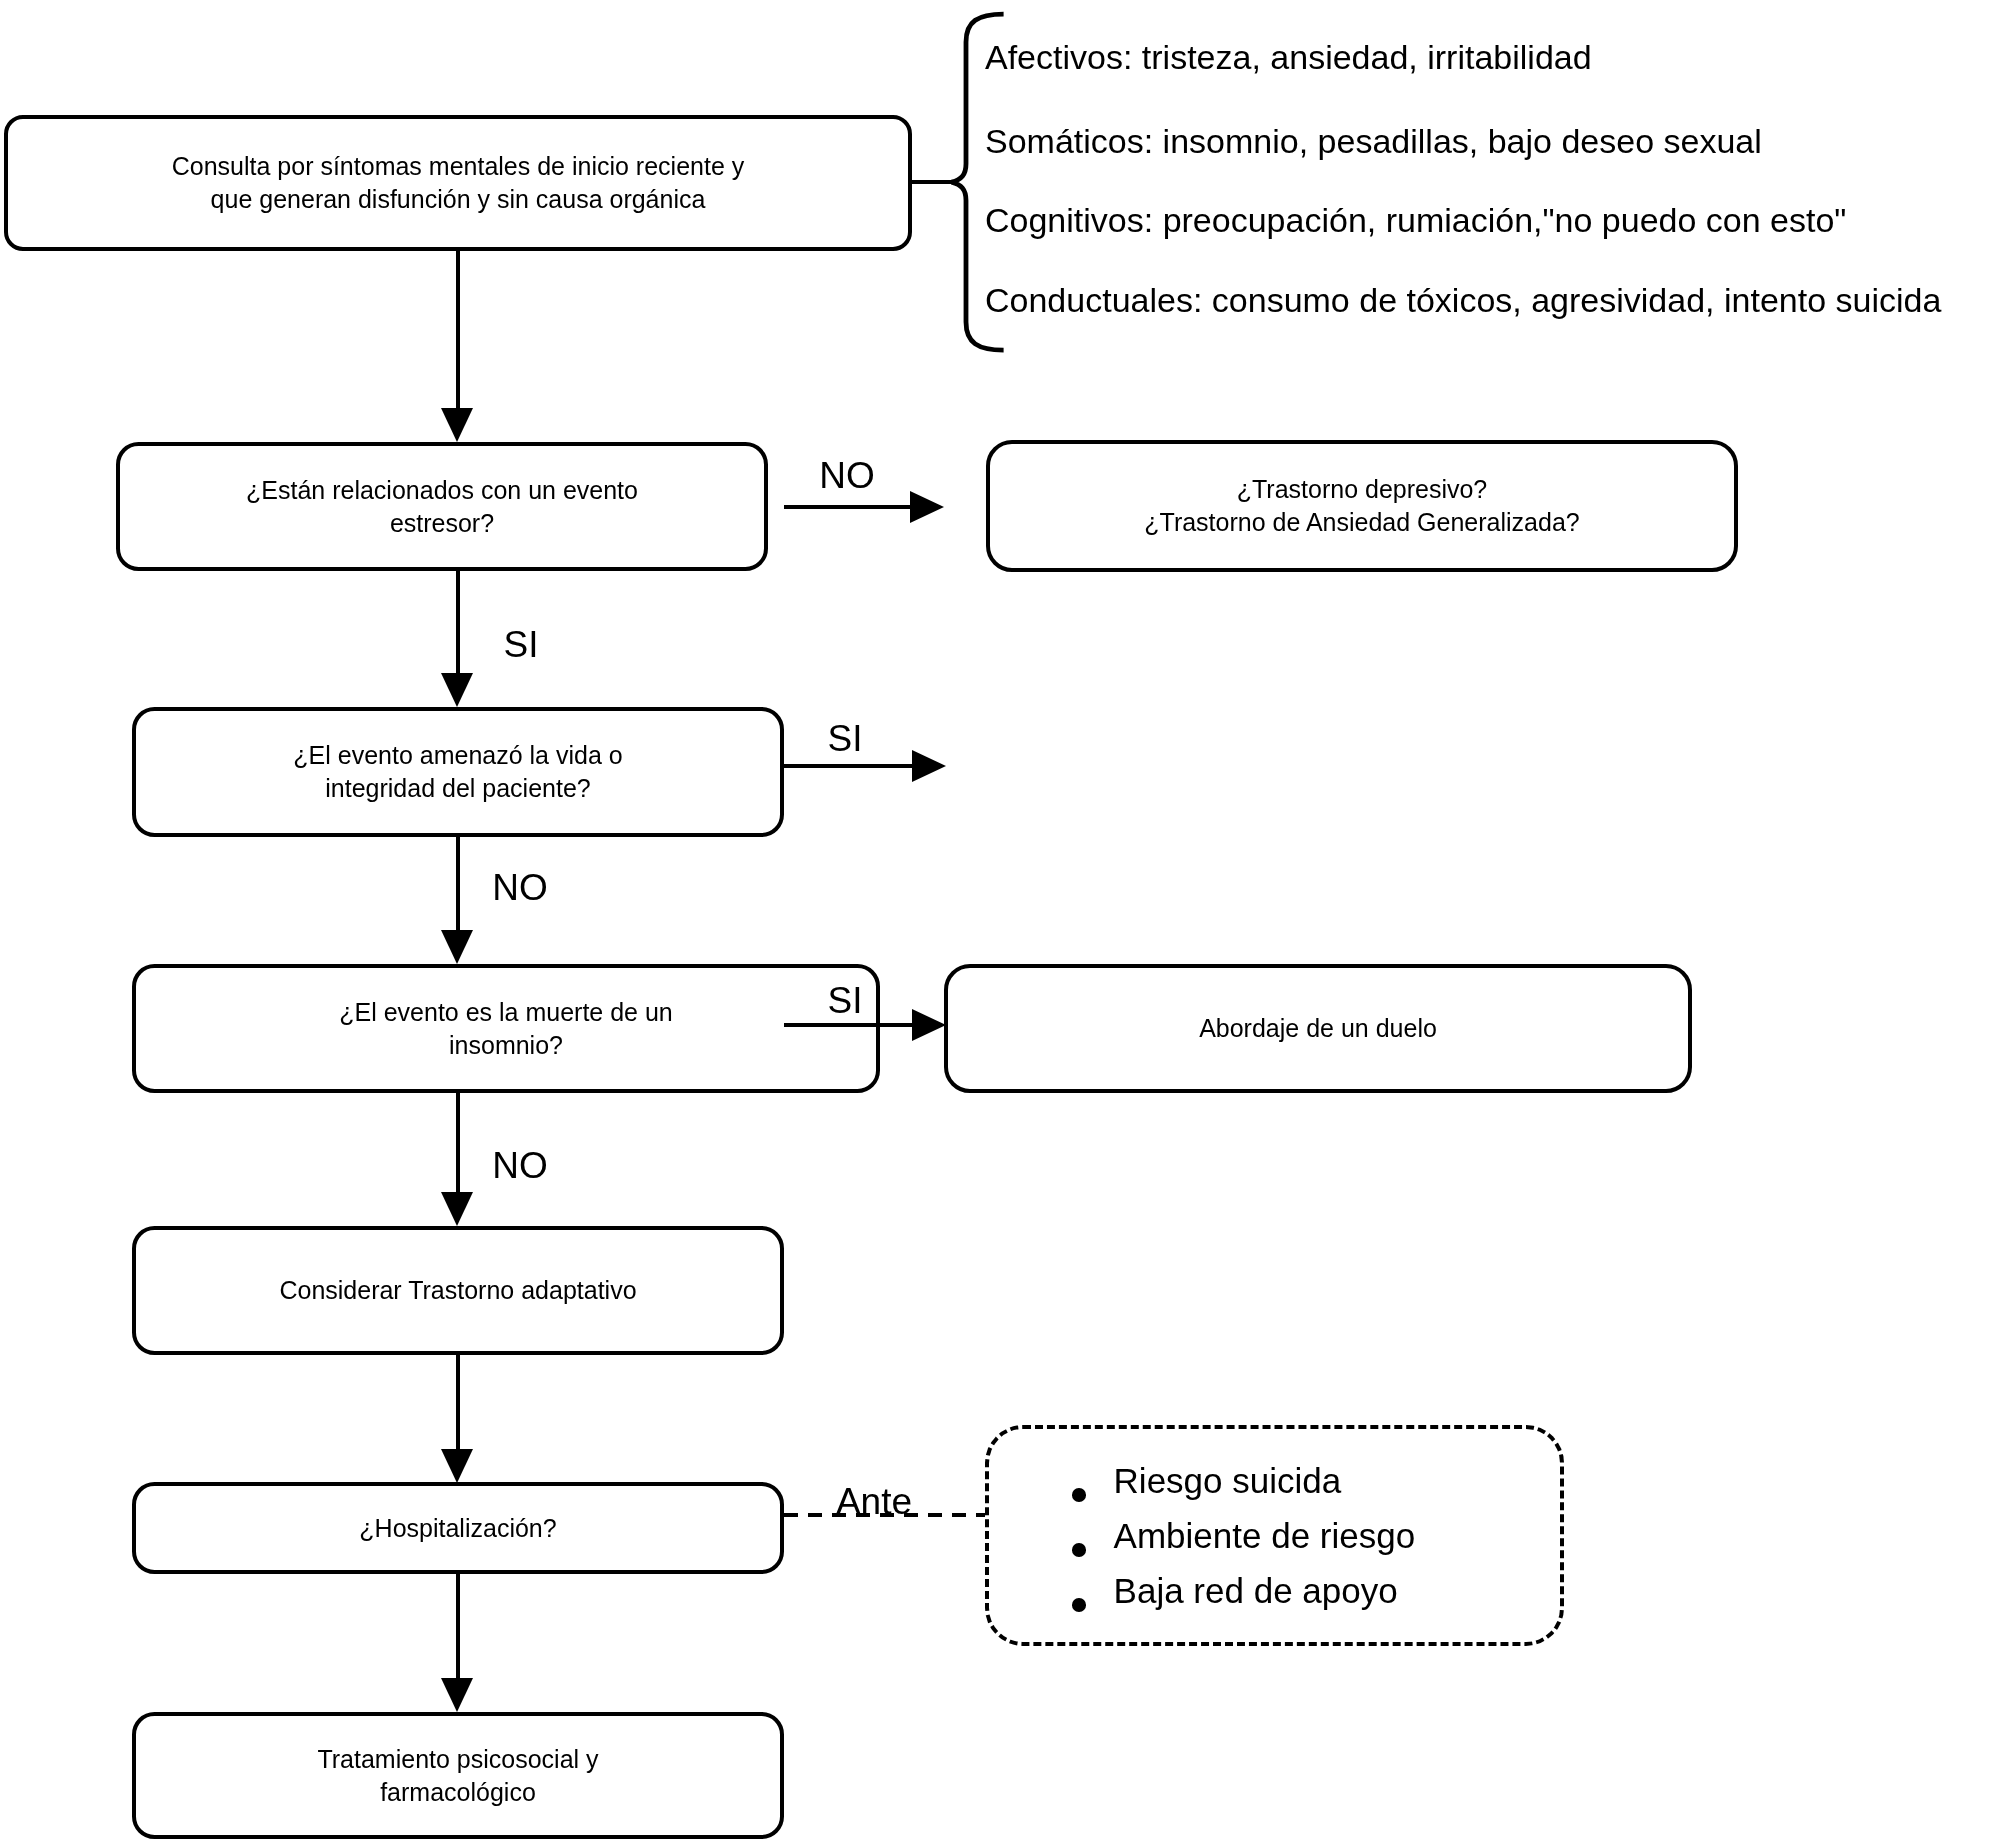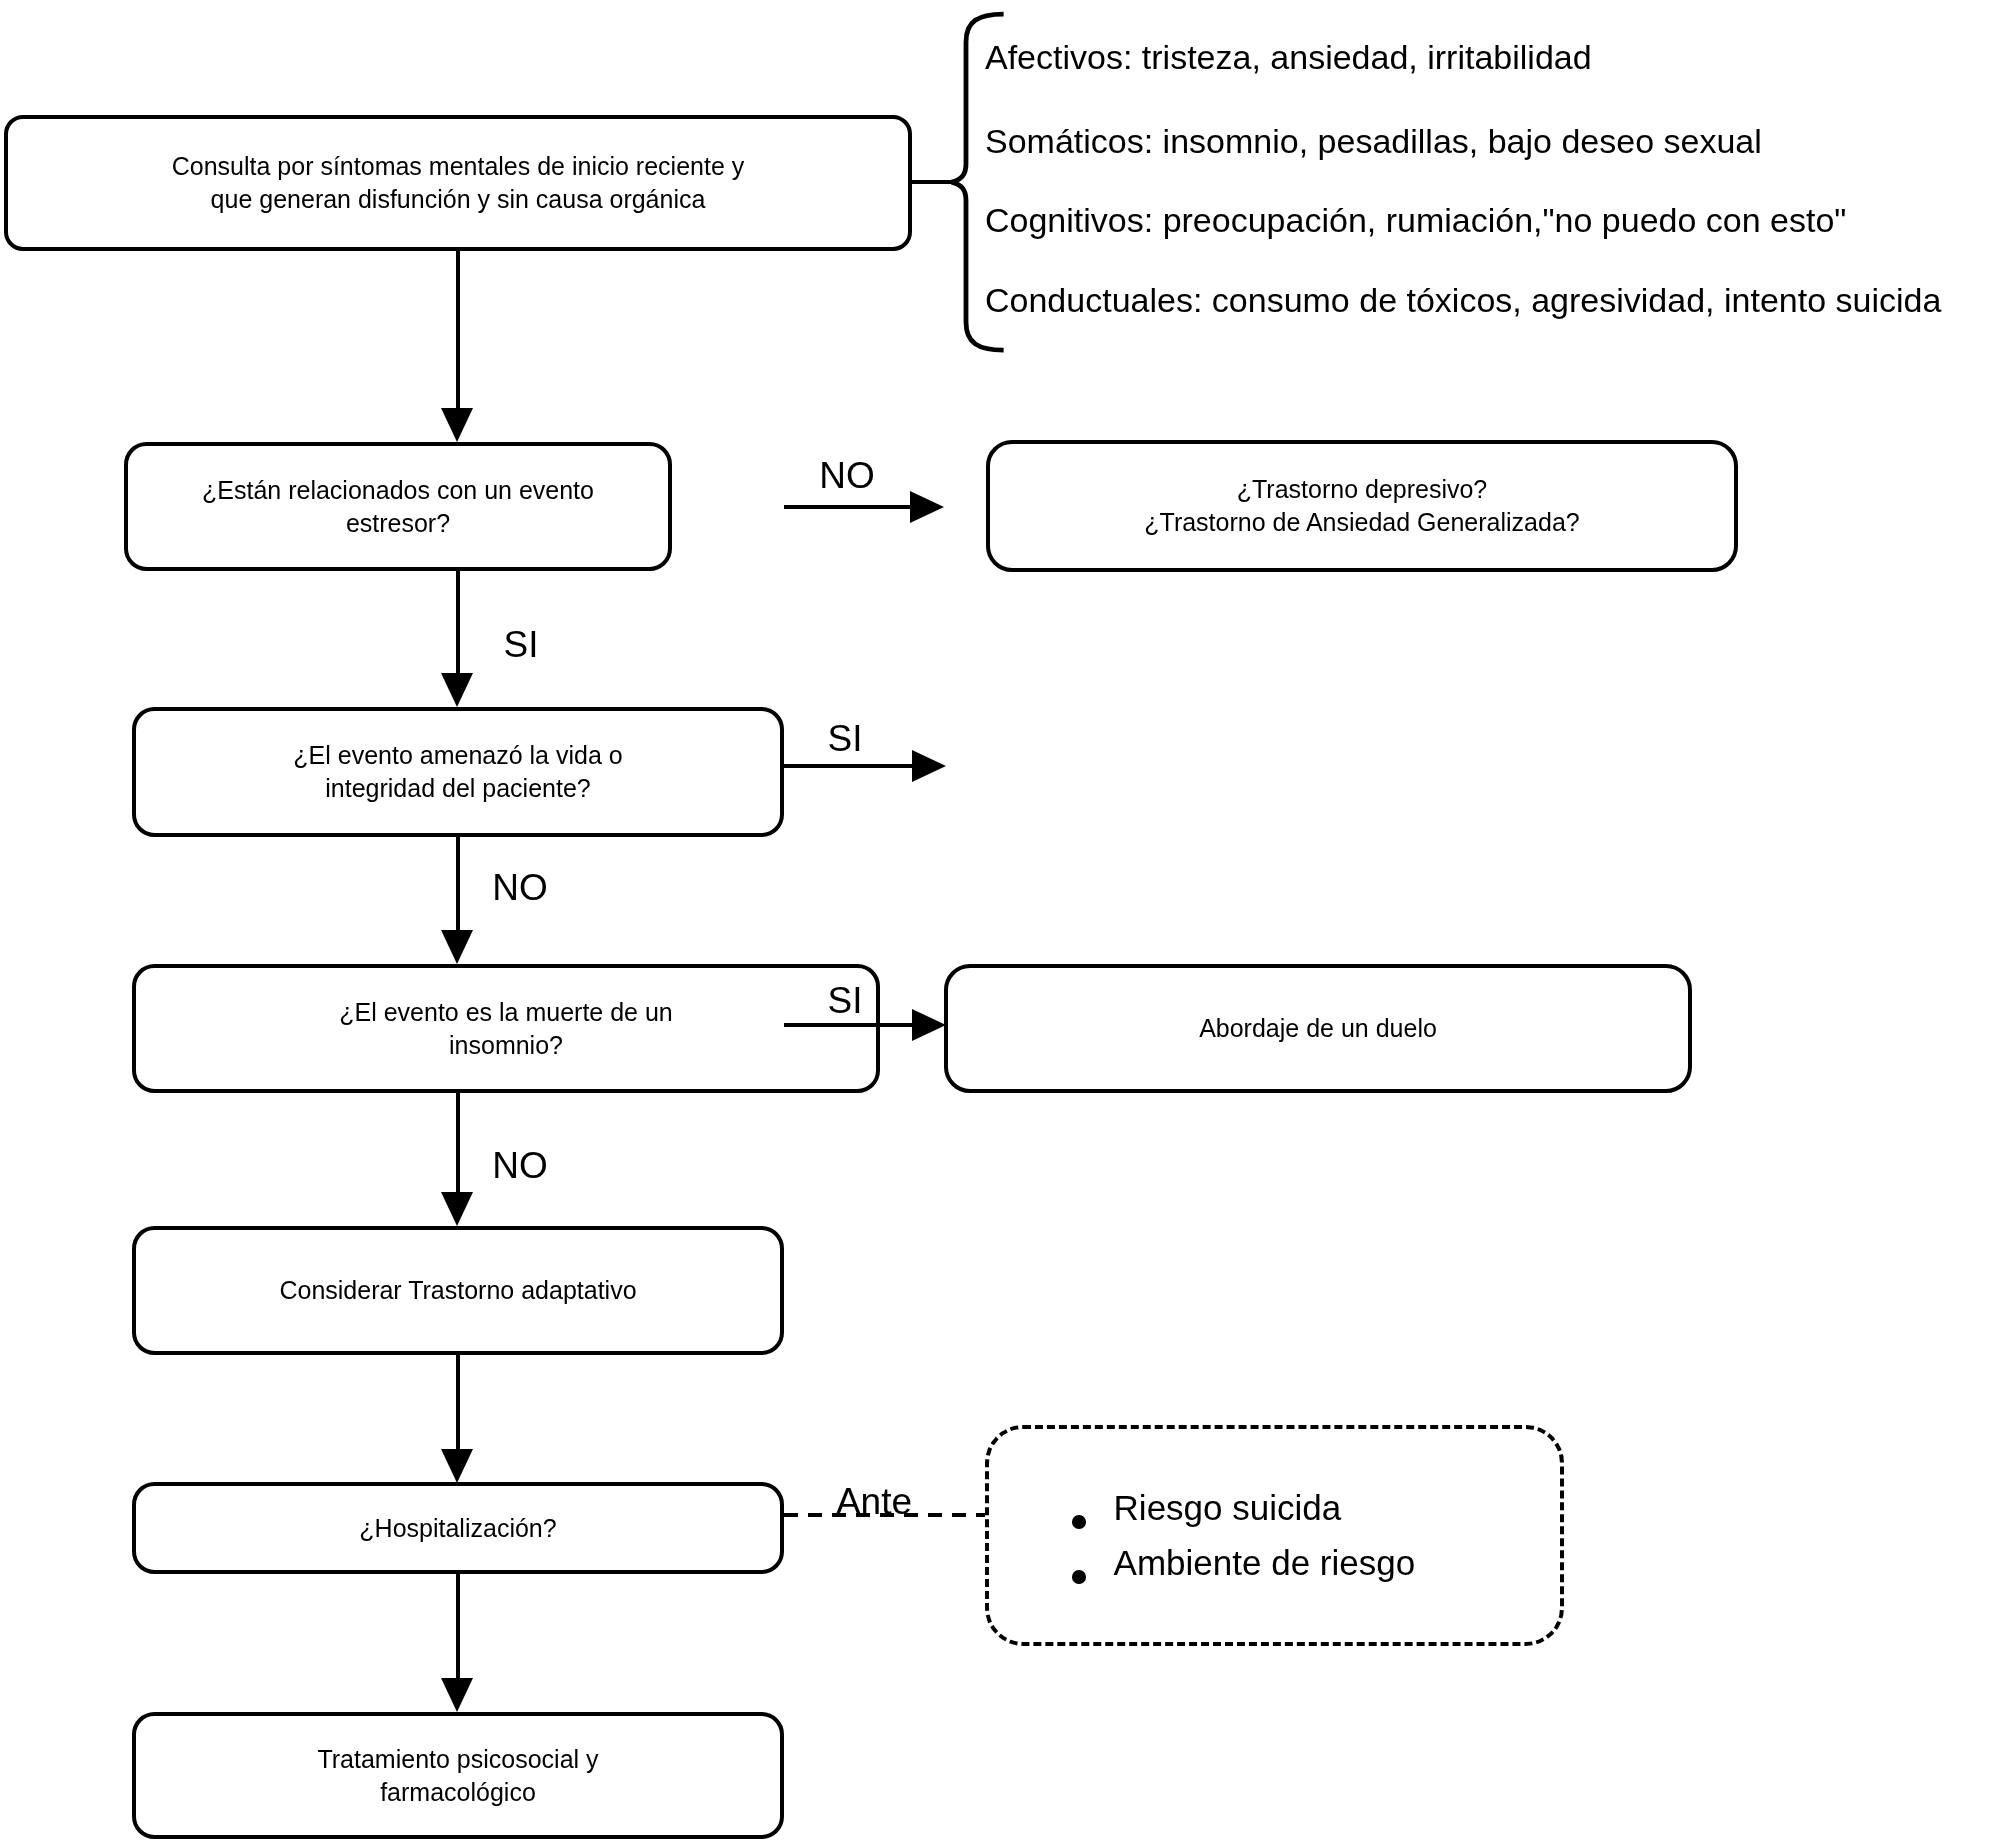--- a/index.html
+++ b/index.html
@@ -59,21 +59,21 @@
 </head>
 <body>
 
 <div id="canvas">
 
   <div class="node" style="left:4px; top:115px; width:908px; height:136px; border-radius:19px;">
     <div class="ln">Consulta por síntomas mentales de inicio reciente y</div>
     <div class="ln">que generan disfunción y sin causa orgánica</div>
   </div>
 
-  <div class="node" style="left:124px; top:442px; width:548px; height:129px;">
+  <div class="node" style="left:116px; top:442px; width:652px; height:129px;">
     <div class="ln">¿Están relacionados con un evento</div>
     <div class="ln">estresor?</div>
   </div>
 
   <div class="node" style="left:132px; top:707px; width:652px; height:130px;text-align:center;">
     <div class="ln">¿El evento amenazó la vida o</div>
     <div class="ln">integridad del paciente?</div>
   </div>
 
   <div class="node" style="left:132px; top:964px; width:748px; height:129px;text-align:right;">
@@ -105,20 +105,24 @@
   </div>
 
   <div class="dashed-box" style="left:985px; top:1425px; width:579px; height:221px;">
     <div class="risk-item">
       <span class="bullet"></span>
       <span>Riesgo suicida</span>
     </div>
     <div class="risk-item">
       <span class="bullet"></span>
       <span>Ambiente de riesgo</span>
+    </div>
+    <div class="risk-item">
+      <span class="bullet"></span>
+      <span>Baja red de apoyo</span>
     </div>
   </div>
 
   <svg class="brace-svg" width="64" height="345" viewBox="0 0 80 430">
     <path d="M 72 7 C 40 7, 25 16, 25 42 L 25 194 C 25 208, 19 214, 7 217 C 19 220, 25 226, 25 240 L 25 392 C 25 418, 40 427, 72 427" fill="none" stroke="#000000" stroke-width="6" stroke-linecap="butt"></path>
   </svg>
   <div class="hline" style="left:912px; top:180px; width:42px;"></div>
 
   <div class="note-line" style="left:985px; top:38px;">Afectivos: tristeza, ansiedad, irritabilidad</div>
   <div class="note-line" style="left:985px; top:122px;">Somáticos: insomnio, pesadillas, bajo deseo sexual</div>

